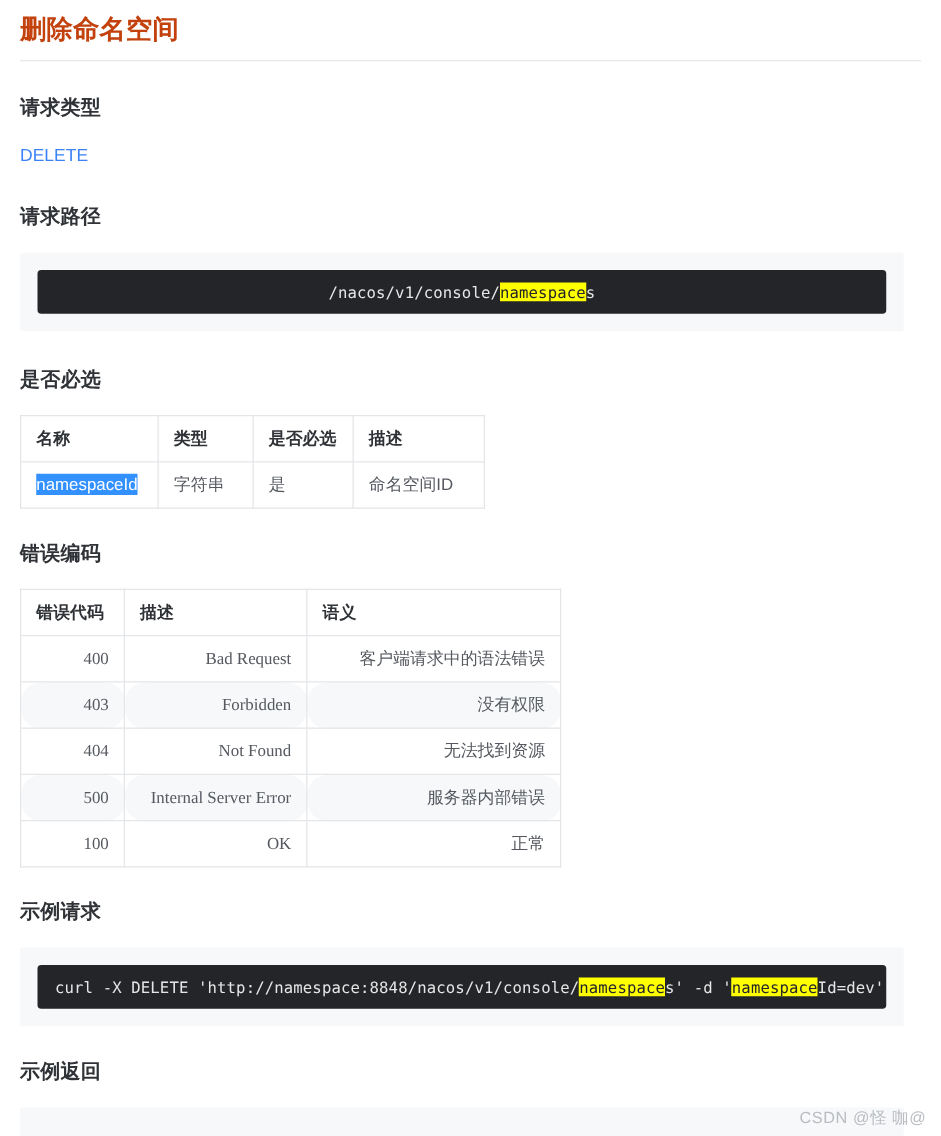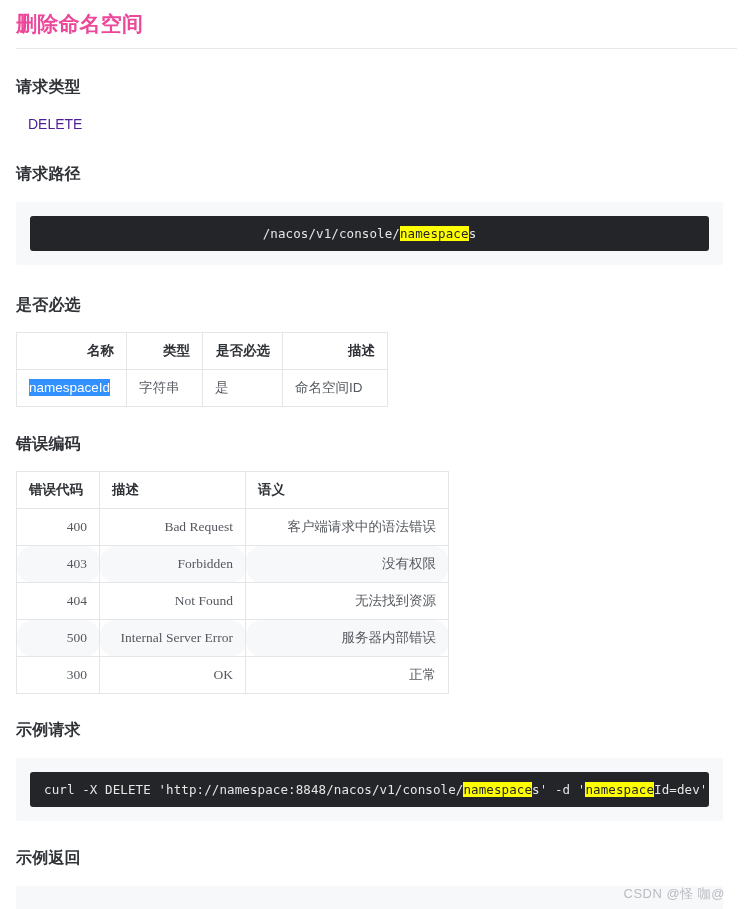--- a/index.html
+++ b/index.html
@@ -16,21 +16,21 @@
     position: relative;
   }
   .page {
     padding: 0 16px;
     box-sizing: border-box;
     width: 753px;
   }
   h1.doc-title {
     font-size: 21px;
     font-weight: bold;
-    color: #ec4899;
+    color: #c2410c;
     margin: 0;
     padding: 10px 0 10px 0;
     line-height: 28px;
     letter-spacing: 0.2px;
   }
   .title-rule {
     height: 1px;
     background: #e8e8e8;
     border: 0;
     margin: 0 0 0 0;
@@ -45,24 +45,23 @@
   }
   .sec-request-type { padding-top: 27px; }
   .sec-request-path { padding-top: 29px; }
   .sec-params      { padding-top: 29px; }
   .sec-errors      { padding-top: 26px; }
   .sec-example-req { padding-top: 25px; }
   .sec-example-res { padding-top: 26px; }
 
   .plain-text {
     font-size: 14px;
-    color: #4c1d95;
+    color: #3b82f6;
     line-height: 20px;
     padding-top: 16px;
-    margin-left: 12px;
   }
 
   
   .code-wrap {
     background: #f7f8fa;
     padding: 14px;
     box-sizing: border-box;
     border-radius: 2px;
     margin-top: 17px;
     width: 707px;
@@ -99,21 +98,21 @@
     font-weight: normal;
     line-height: 20px;
     vertical-align: middle;
   }
   table.doc-table th {
     color: #2f3236;
     font-weight: bold;
   }
   
   table.params-table { width: 371px; table-layout: fixed; }
-  table.params-table th { text-align: right; }
+  table.params-table th { text-align: left; }
   table.params-table td { text-align: left; }
   table.params-table col.c-name { width: 110px; }
   table.params-table col.c-type { width: 76px; }
   table.params-table col.c-req  { width: 80px; }
   table.params-table col.c-desc { width: 105px; }
   .sel-hl {
     background: #3390ff;
     color: #ffffff;
     padding: 1px 0px;
   }
@@ -121,21 +120,21 @@
   table.errors-table { width: 432px; table-layout: fixed; font-family: Liberation Serif, serif; }
   table.errors-table th { text-align: left; }
   table.errors-table td { text-align: right; border-radius: 16px; }
   table.errors-table col.c-code { width: 83px; }
   table.errors-table col.c-desc { width: 146px; }
   table.errors-table col.c-mean { width: 203px; }
   table.errors-table tbody tr.odd td { background: #f7f8fa; }
 
   .watermark {
     position: absolute;
-    right: 28px;
+    right: 12px;
     bottom: 6px;
     font-size: 13px;
     color: #b9bcc0;
     letter-spacing: 0.5px;
     margin-left: 20px;
   }
 </style>
 </head>
 <body>
 
@@ -214,21 +213,21 @@
           <td>404</td>
           <td>Not Found</td>
           <td>无法找到资源</td>
         </tr>
         <tr class="odd">
           <td>500</td>
           <td>Internal Server Error</td>
           <td>服务器内部错误</td>
         </tr>
         <tr>
-          <td>300</td>
+          <td>100</td>
           <td>OK</td>
           <td>正常</td>
         </tr>
       </tbody>
     </table>
   </div>
 
   <div class="sec-example-req">
     <h2 class="section-title">示例请求</h2>
     <div class="code-wrap">

